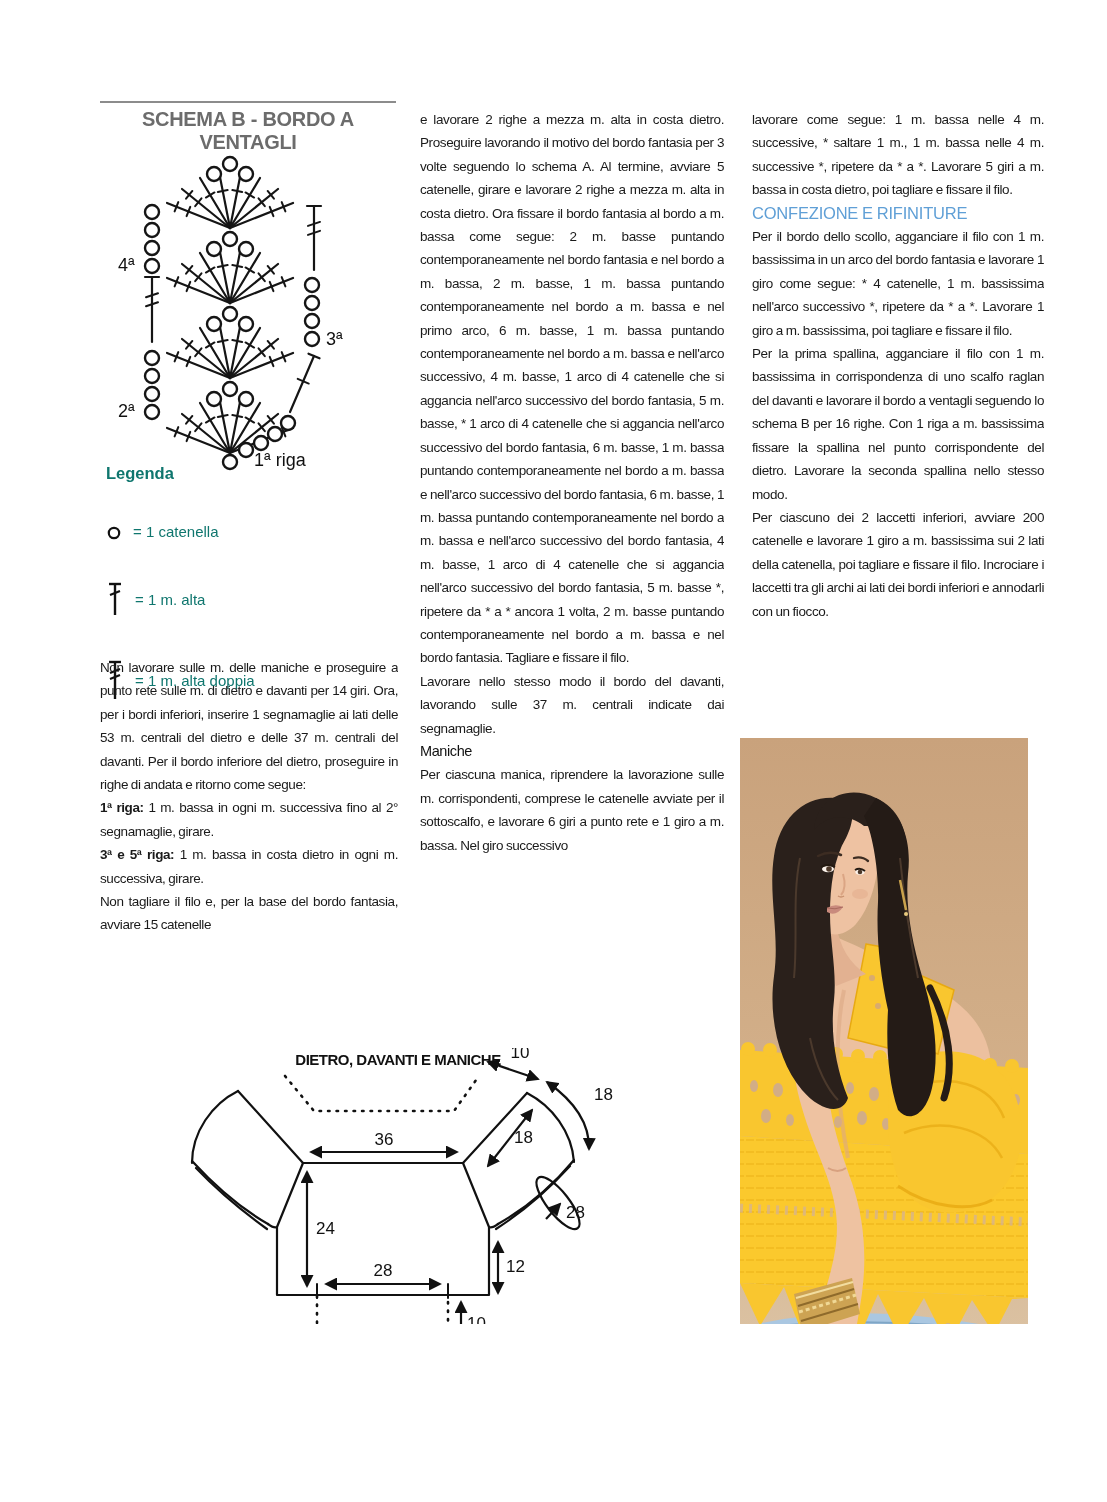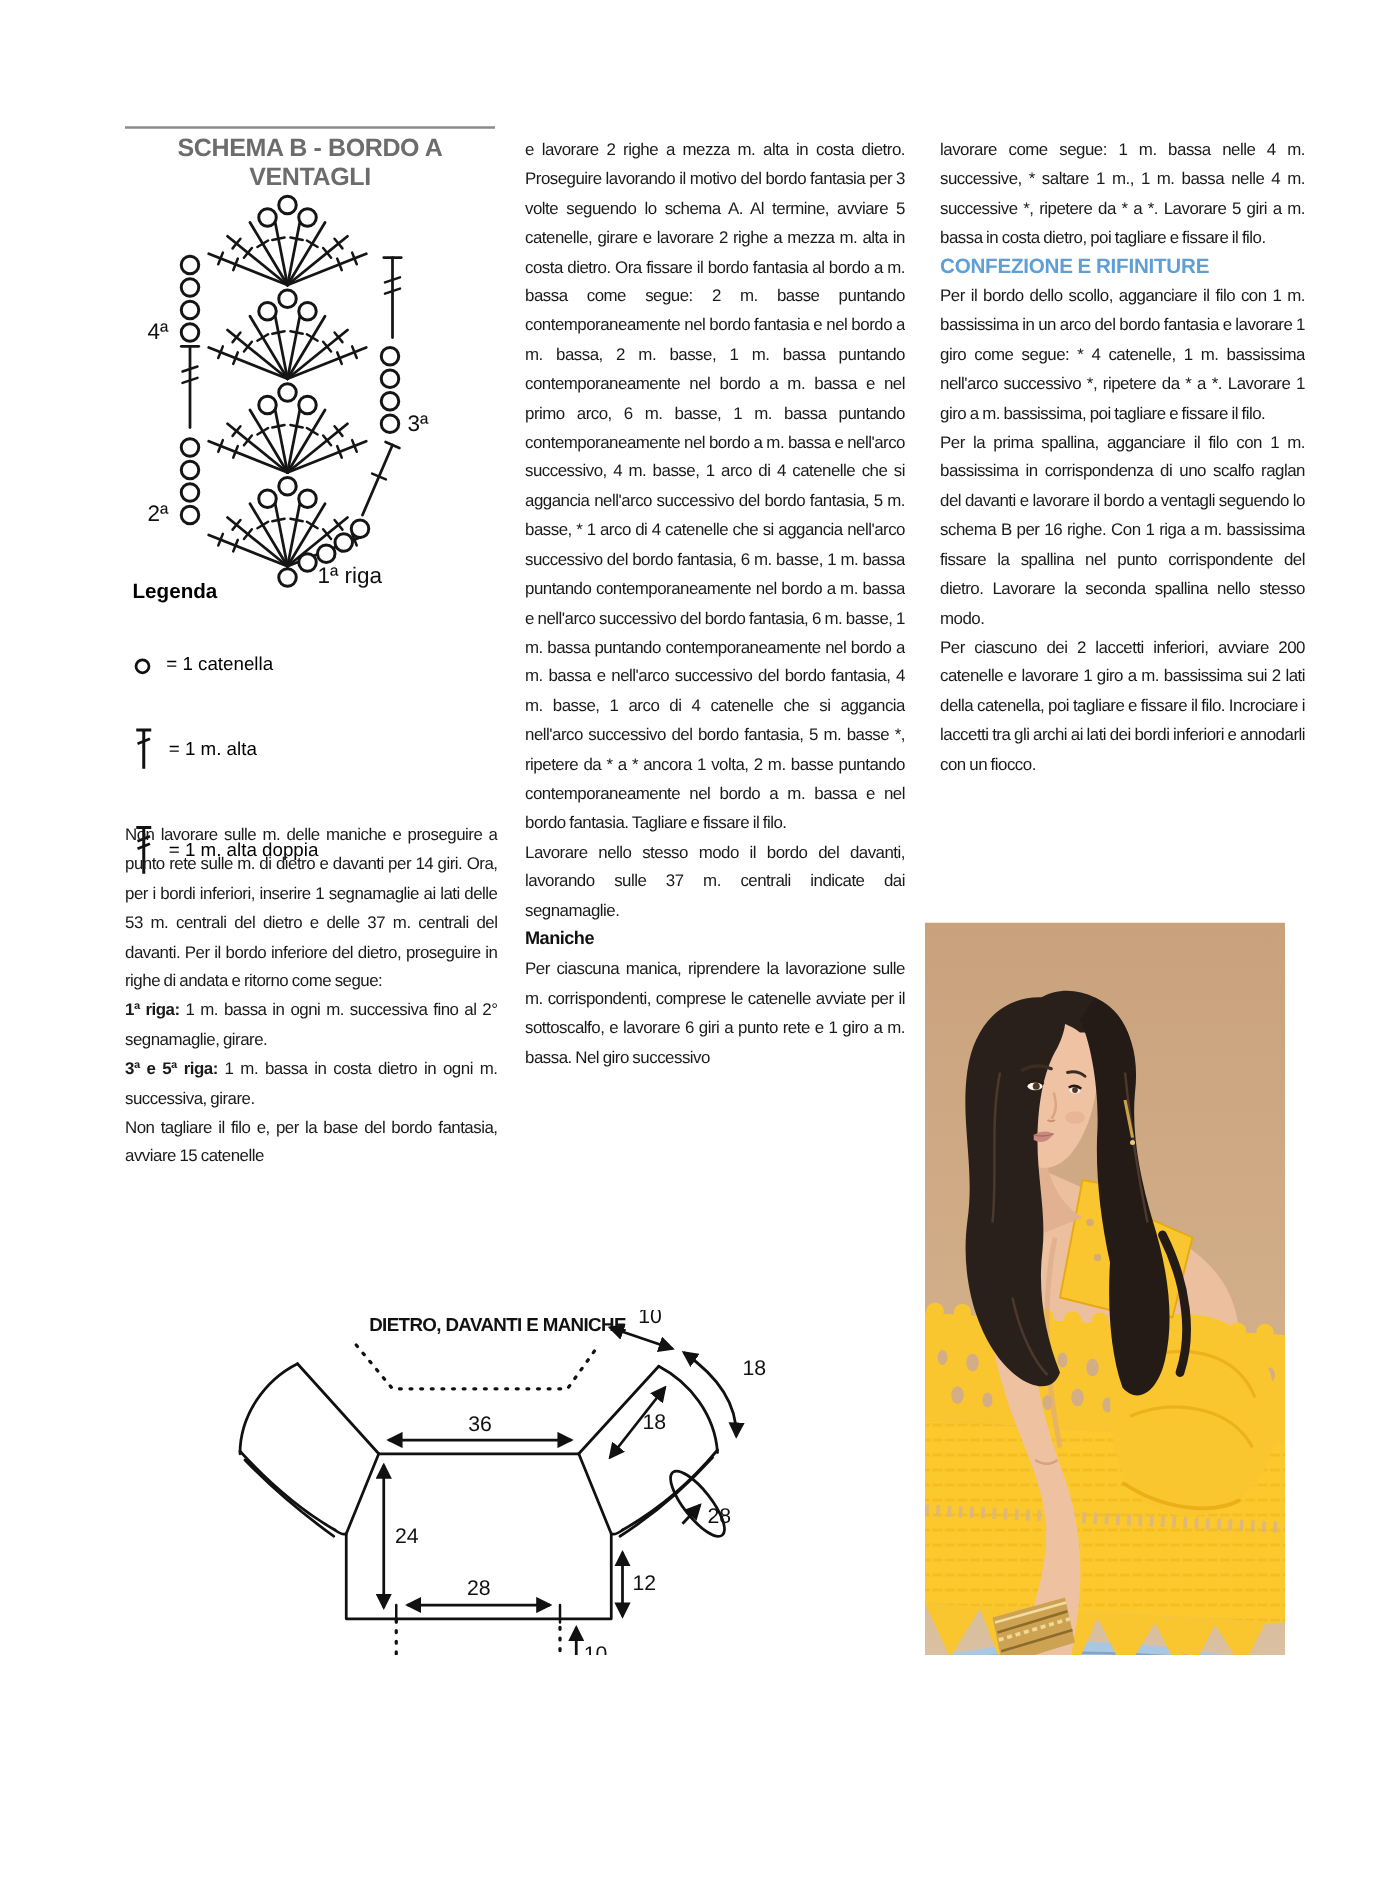--- a/index.html
+++ b/index.html
@@ -3,23 +3,23 @@
 <meta charset="utf-8">
 <style>
   html,body{margin:0;padding:0;background:#ffffff;}
   .page{position:relative;width:1107px;height:1324px;background:#fff;overflow:hidden;
         font-family:"Liberation Sans",sans-serif;color:#1b1b1b;}
   .rule-header{position:absolute;border-top:2.5px solid #8c8c8c;padding-top:5px;
         text-align:center;font-weight:bold;font-size:20px;color:#6c6c6c;letter-spacing:-0.3px;}
   .col{position:absolute;text-align:justify;font-size:13.5px;line-height:23.4px;
         letter-spacing:-0.4px;word-spacing:-0.5px;color:#1a1a1a;overflow:hidden;hyphens:auto;margin-top:13px;}
   .col p{margin:0;}
-  .subhead{font-weight:bold;font-size:14.5px;margin:23px 0 0 0;color:#111;text-align:left;}
+  .subhead{font-weight:normal;font-size:14.5px;margin:23px 0 0 0;color:#111;text-align:left;}
   .subhead.blue{color:#5f9fd6;font-size:16.5px;letter-spacing:-0.2px;}
-  .legend{position:absolute;font-size:15px;color:#000000;}
+  .legend{position:absolute;font-size:15px;color:#0f766e;}
   .legend .legend-title{font-weight:bold;font-size:16.5px;margin-bottom:10px;}
   .legend-row{display:flex;align-items:center;gap:11px;margin-bottom:9px;margin-top:40px;}
   .legend-row svg{flex:0 0 auto;}
   .footer{position:absolute;font-size:12px;color:#1d4ed8;letter-spacing:-0.2px;}
   .footer b{font-weight:bold;}
   svg text{font-family:"Liberation Sans",sans-serif;}
   .diagram-num{font-size:17px;fill:#111;}
   .schema-label{font-size:18px;fill:#111;}
 </style>
 </head>

